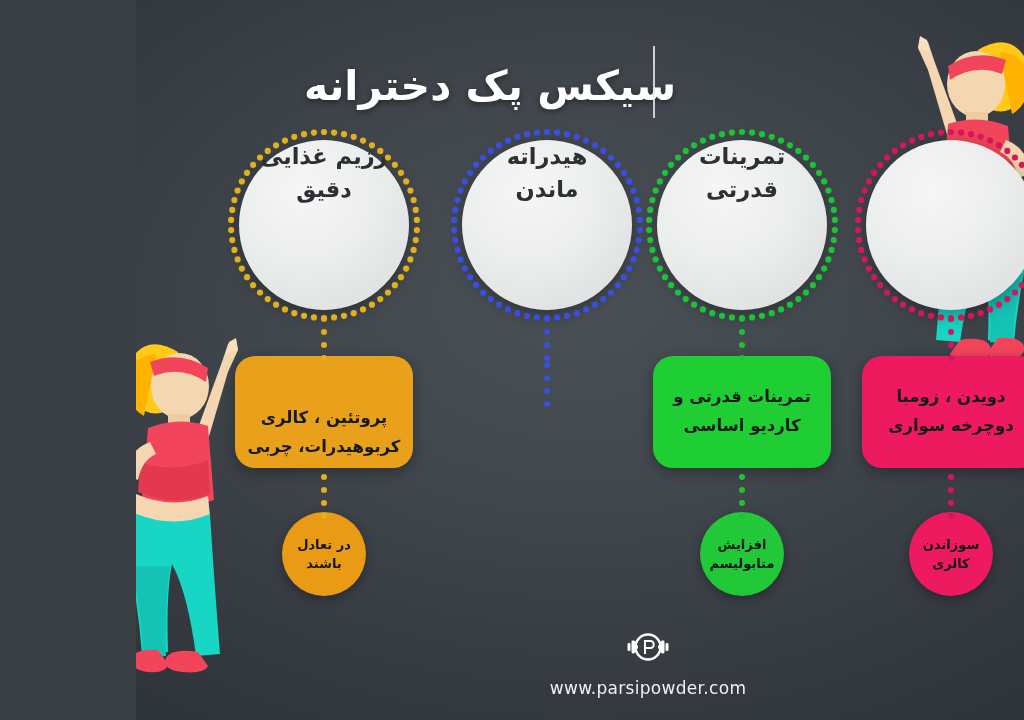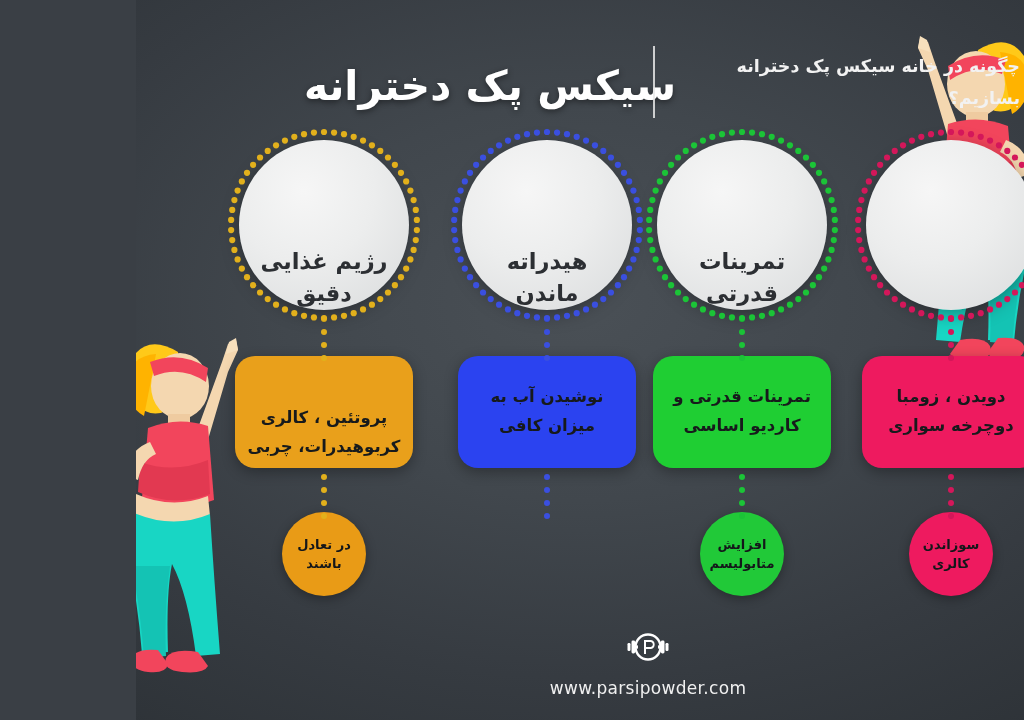--- a/index.html
+++ b/index.html
@@ -37,21 +37,21 @@
   .col { position: absolute; top: 140px; width: 200px; }
   .col-0 { left: 88px; }
   .col-1 { left: 311px; }
   .col-2 { left: 506px; }
   .col-3 { left: 715px; }
 
   .circle-big {
     position: relative; width: 170px; height: 170px; margin: 0 auto;
     border-radius: 50%;
     background: radial-gradient(circle at 38% 30%, #f6f6f6 0%, #eceded 45%, #d9dbdc 100%);
-    display: flex; align-items: flex-end; justify-content: center;
+    display: flex; align-items: flex-start; justify-content: center;
     box-shadow: 0 5px 18px rgba(0,0,0,.35);
   }
   .dots-ring {
     position: absolute; left: -15px; top: -15px;
     width: 200px; height: 200px; pointer-events: none;
   }
   .circle-label {
     color: #2c2f33; font-size: 22.5px; font-weight: bold;
     line-height: 1.45; text-align: center; padding: 0 14px;
   }
@@ -146,21 +146,20 @@
       <path d="M46 204 q38 16 78 -2 l4 46 q-10 44 -14 96 l-26 -2 q2 -58 -4 -88 q-16 30 -24 92 l-24 -2 q6 -76 10 -140 Z" fill="#18D6C4"></path>
       <path d="M86 256 q6 44 4 90 l22 2 q4 -50 12 -92 Z" fill="#14C3B4"></path>
       <path d="M58 342 q26 -4 32 6 q4 12 -16 14 q-22 2 -26 -6 Z" fill="#F2455C"></path>
       <path d="M98 340 q22 -2 26 8 q2 12 -16 14 q-18 2 -20 -8 Z" fill="#F2455C"></path>
     </svg>
   </div>
 
   <div class="header">
     <div class="title-main">سیکس پک دخترانه</div>
     <div class="title-divider"></div>
-    <div class="title-sub">چگونه در خانه سیکس پک دخترانه بسازیم؟</div>
   </div>
 
   <div class="col col-0">
     <div class="circle-big">
       <svg class="dots-ring" viewBox="0 0 200 200">
           <circle cx="100.00" cy="7.00" r="3.1" fill="#E2B01C"></circle>
           <circle cx="110.06" cy="7.55" r="3.1" fill="#E2B01C"></circle>
           <circle cx="119.99" cy="9.17" r="3.1" fill="#E2B01C"></circle>
           <circle cx="129.70" cy="11.87" r="3.1" fill="#E2B01C"></circle>
           <circle cx="139.05" cy="15.60" r="3.1" fill="#E2B01C"></circle>
@@ -303,23 +302,20 @@
           <circle cx="89.94" cy="7.55" r="3.1" fill="#3A4FE0"></circle>
         </svg>
       <div class="circle-label">هیدراته ماندن</div>
     </div>
     <div class="connector top">
         <span class="cdot" style="background:#3A4FE0"></span>
         <span class="cdot" style="background:#3A4FE0"></span>
         <span class="cdot" style="background:#3A4FE0"></span>
         <span class="cdot" style="background:#3A4FE0"></span>
       </div>
-    <div class="box" style="background: rgb(43, 67, 240);">
-      <div class="box-label">نوشیدن آب به میزان کافی</div>
-    </div>
     <div class="connector bottom">
         <span class="cdot" style="background:#3A4FE0"></span>
         <span class="cdot" style="background:#3A4FE0"></span>
         <span class="cdot" style="background:#3A4FE0"></span>
         <span class="cdot" style="background:#3A4FE0"></span>
       </div>
   </div>
 
   <div class="col col-2">
     <div class="circle-big">

